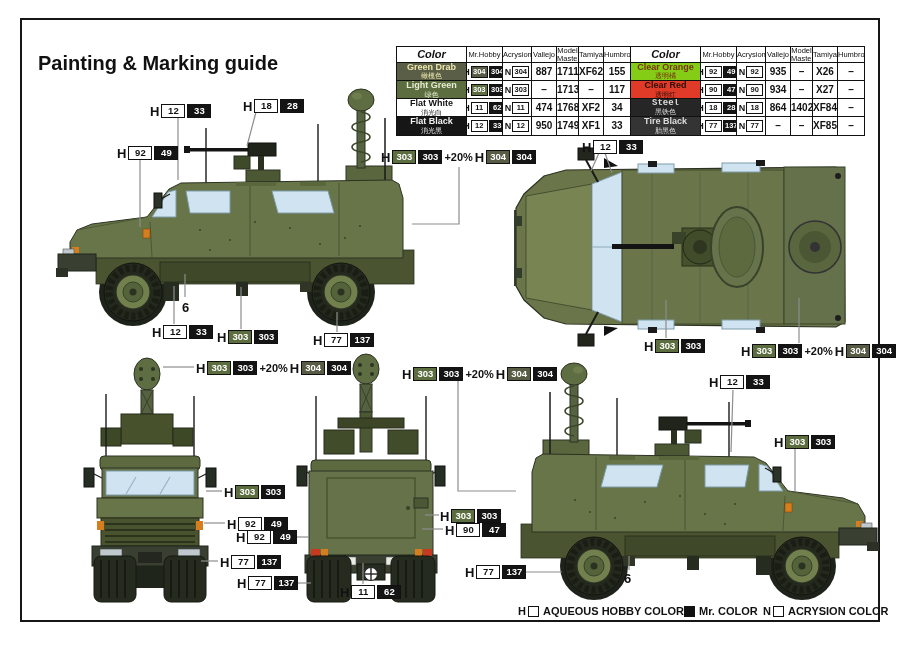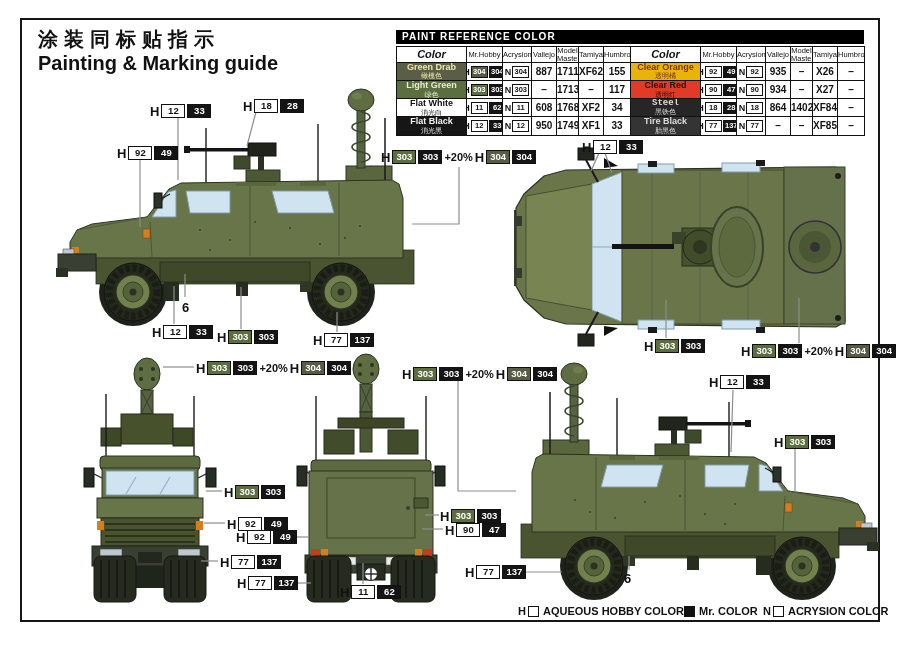--- a/index.html
+++ b/index.html
@@ -42,24 +42,22 @@
   .leg-box{width:9px;height:9px;border:1.5px solid #111;display:inline-block;margin:0 4px 0 2px;background:#fff;}
   .leg-box.filled{background:#111;border-color:#111;margin:0 4px 0 0;}
 </style>
 </head>
 <body>
 
 <div id="page">
 
   <div id="frame"></div>
 
-  <div id="title-cn">涂装同标贴指示</div>
   <div id="title-en">Painting &amp; Marking guide</div>
 
-  <div id="table-title">PAINT  REFERENCE COLOR</div>
   <table class="pt" id="paint-table">
     <colgroup>
       <col style="width:70px">
         <col style="width:36px">
         <col style="width:29px">
         <col style="width:25px">
       <col style="width:22px">
         <col style="width:25px">
         <col style="width:27px">
       <col style="width:70px">
@@ -104,21 +102,21 @@
           <td>
             <div class="mrcell">
               <span class="pfx">N</span>
               <span class="tbox" style="background: rgb(255, 255, 255); color: rgb(17, 17, 17);">304</span>
             </div>
           </td>
           <td class="num">887</td>
           <td class="num">1711</td>
           <td class="num">XF62</td>
           <td class="num">155</td>
-          <td style="background: #eab308; color: rgb(124, 48, 12); margin-left: 19px;">
+          <td style="background: #84cc16; color: rgb(124, 48, 12); margin-left: 19px;">
             <div class="name">Clear Orange</div>
             <div class="cn">透明橘</div>
           </td>
           <td>
             <div class="mrcell">
               <span class="pfx">H</span>
               <span class="tbox" style="background: rgb(255, 255, 255); color: rgb(17, 17, 17);">92</span>
               <span class="tbox" style="background: rgb(20, 20, 20); color: rgb(255, 255, 255);">49</span>
             </div>
           </td>
@@ -188,21 +186,21 @@
               <span class="tbox" style="background: rgb(255, 255, 255); color: rgb(17, 17, 17);">11</span>
               <span class="tbox" style="background: rgb(20, 20, 20); color: rgb(255, 255, 255);">62</span>
             </div>
           </td>
           <td>
             <div class="mrcell">
               <span class="pfx">N</span>
               <span class="tbox" style="background: rgb(255, 255, 255); color: rgb(17, 17, 17);">11</span>
             </div>
           </td>
-          <td class="num">608</td>
+          <td class="num">474</td>
           <td class="num">1768</td>
           <td class="num">XF2</td>
           <td class="num">34</td>
           <td style="background: rgb(38, 38, 38); color: rgb(220, 220, 220); font-family: Liberation Mono, monospace;">
             <div class="name">Steel</div>
             <div class="cn">黑铁色</div>
           </td>
           <td>
             <div class="mrcell">
               <span class="pfx">H</span>

